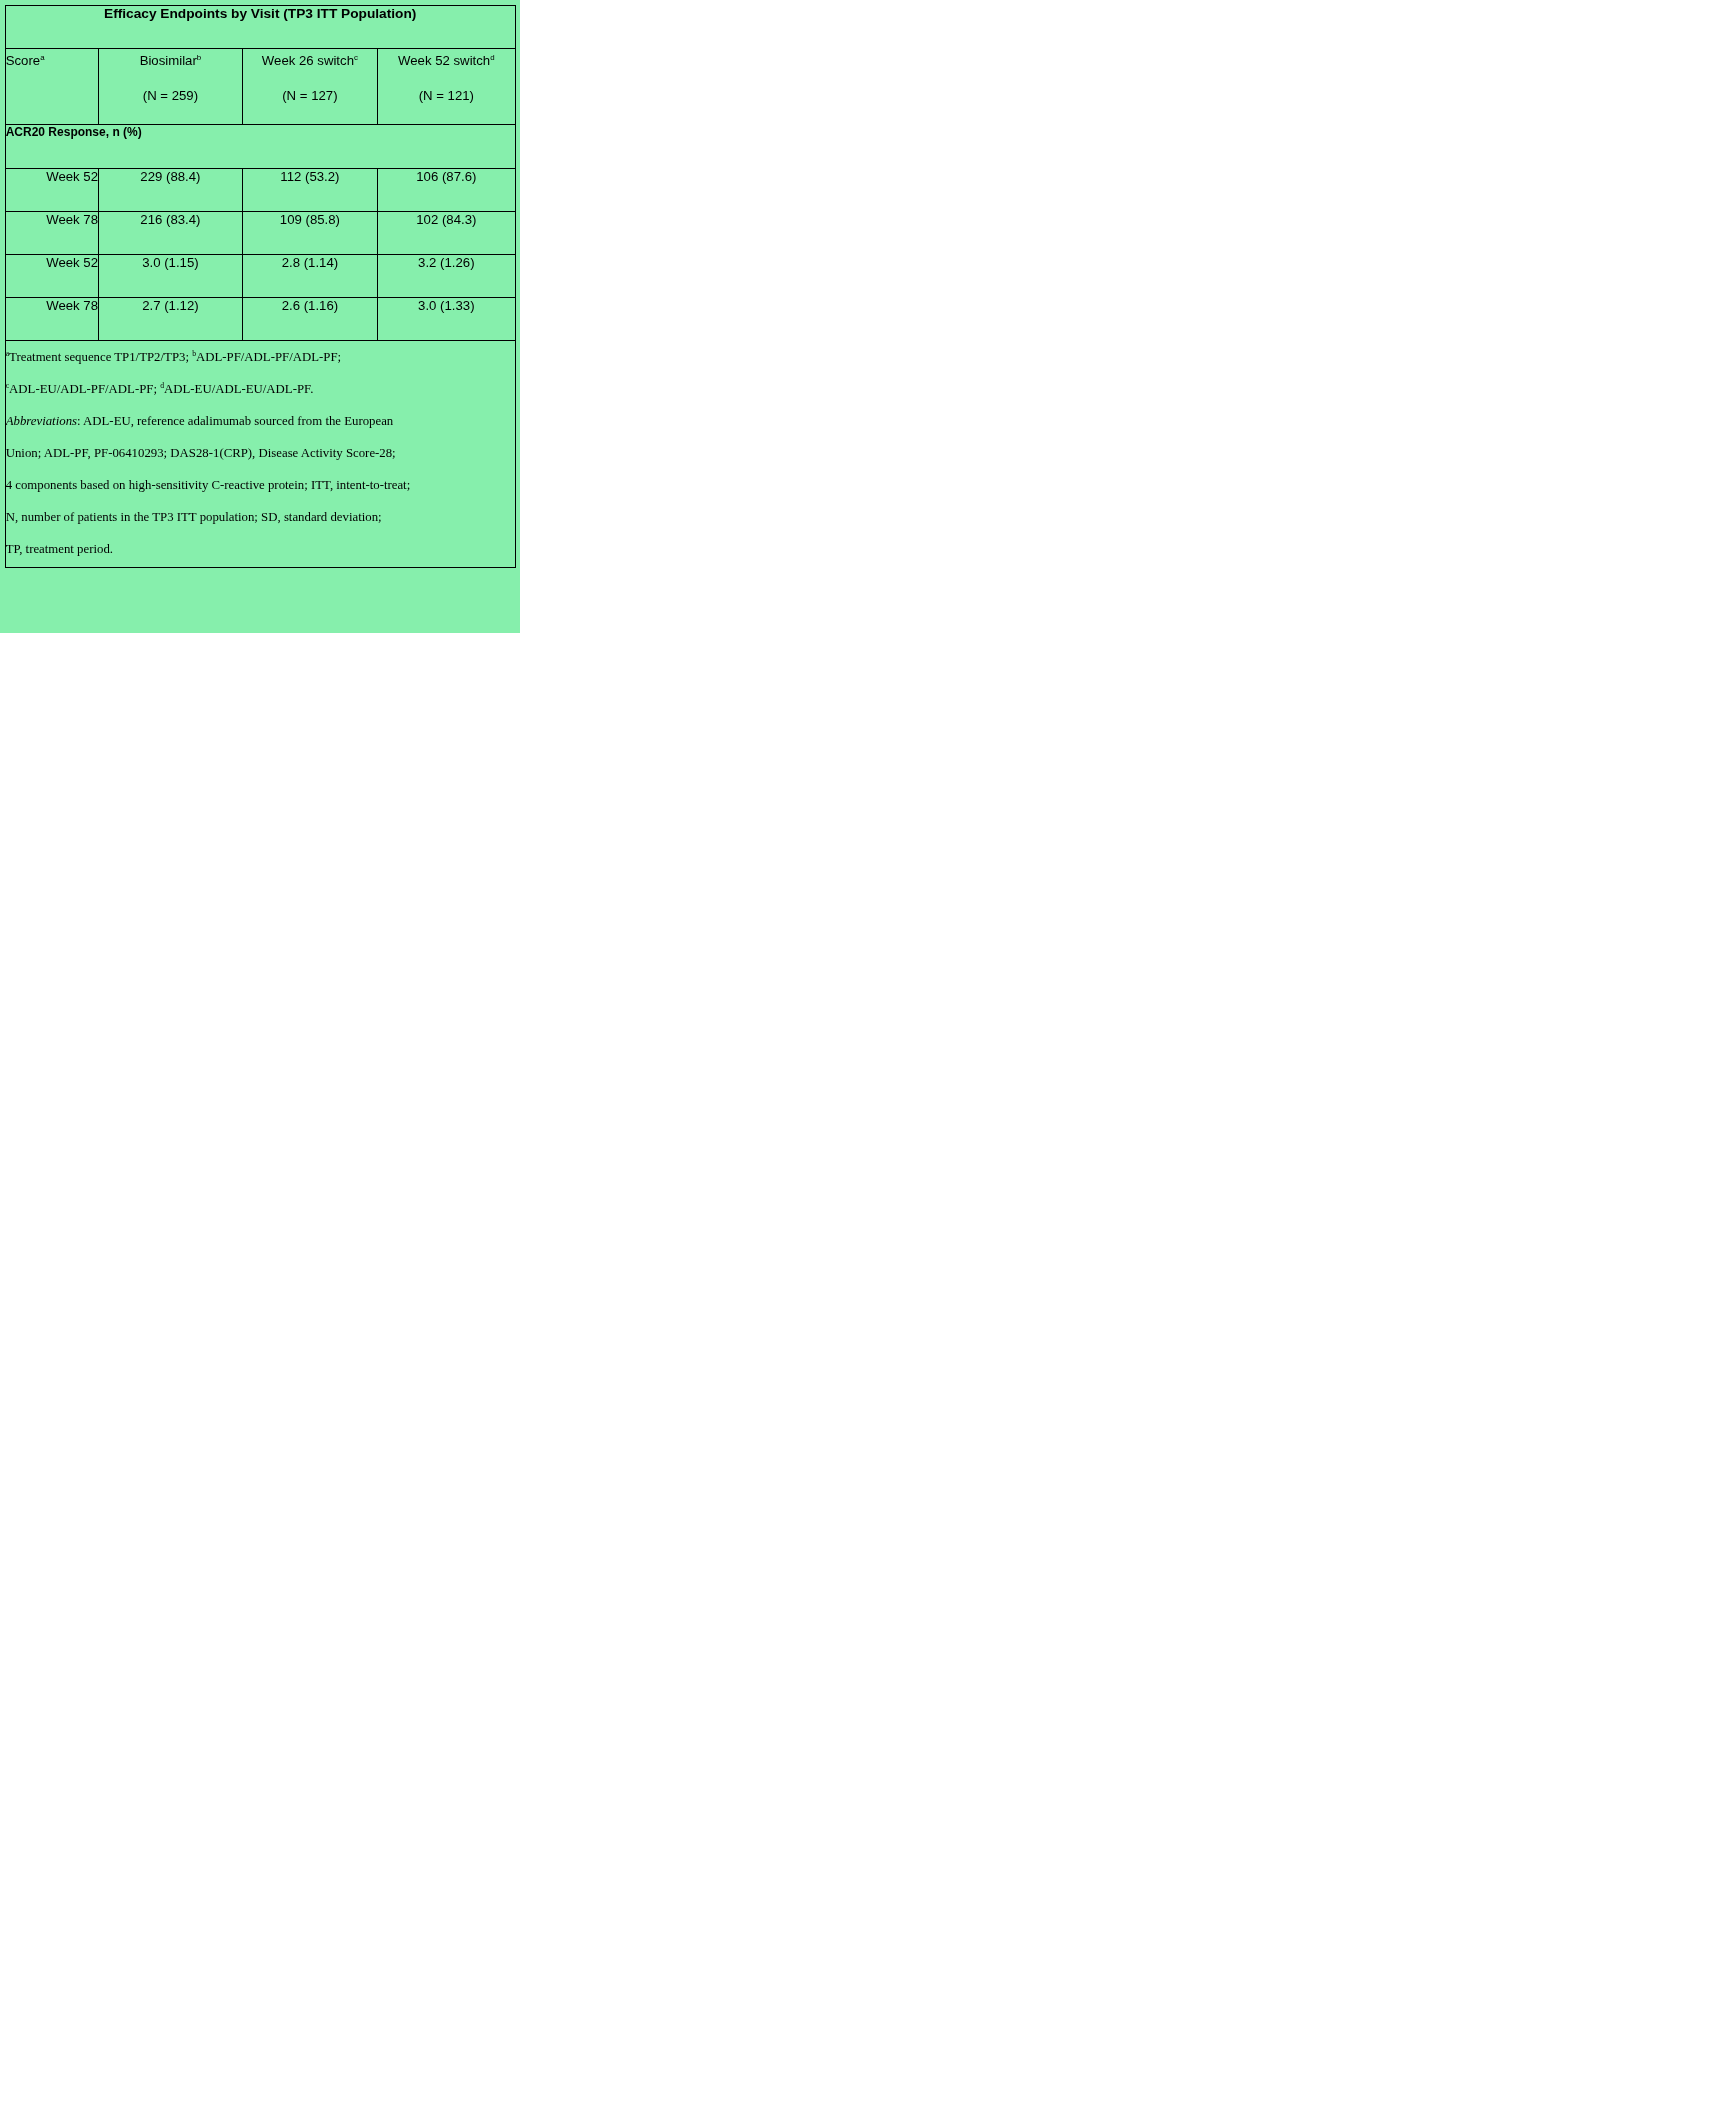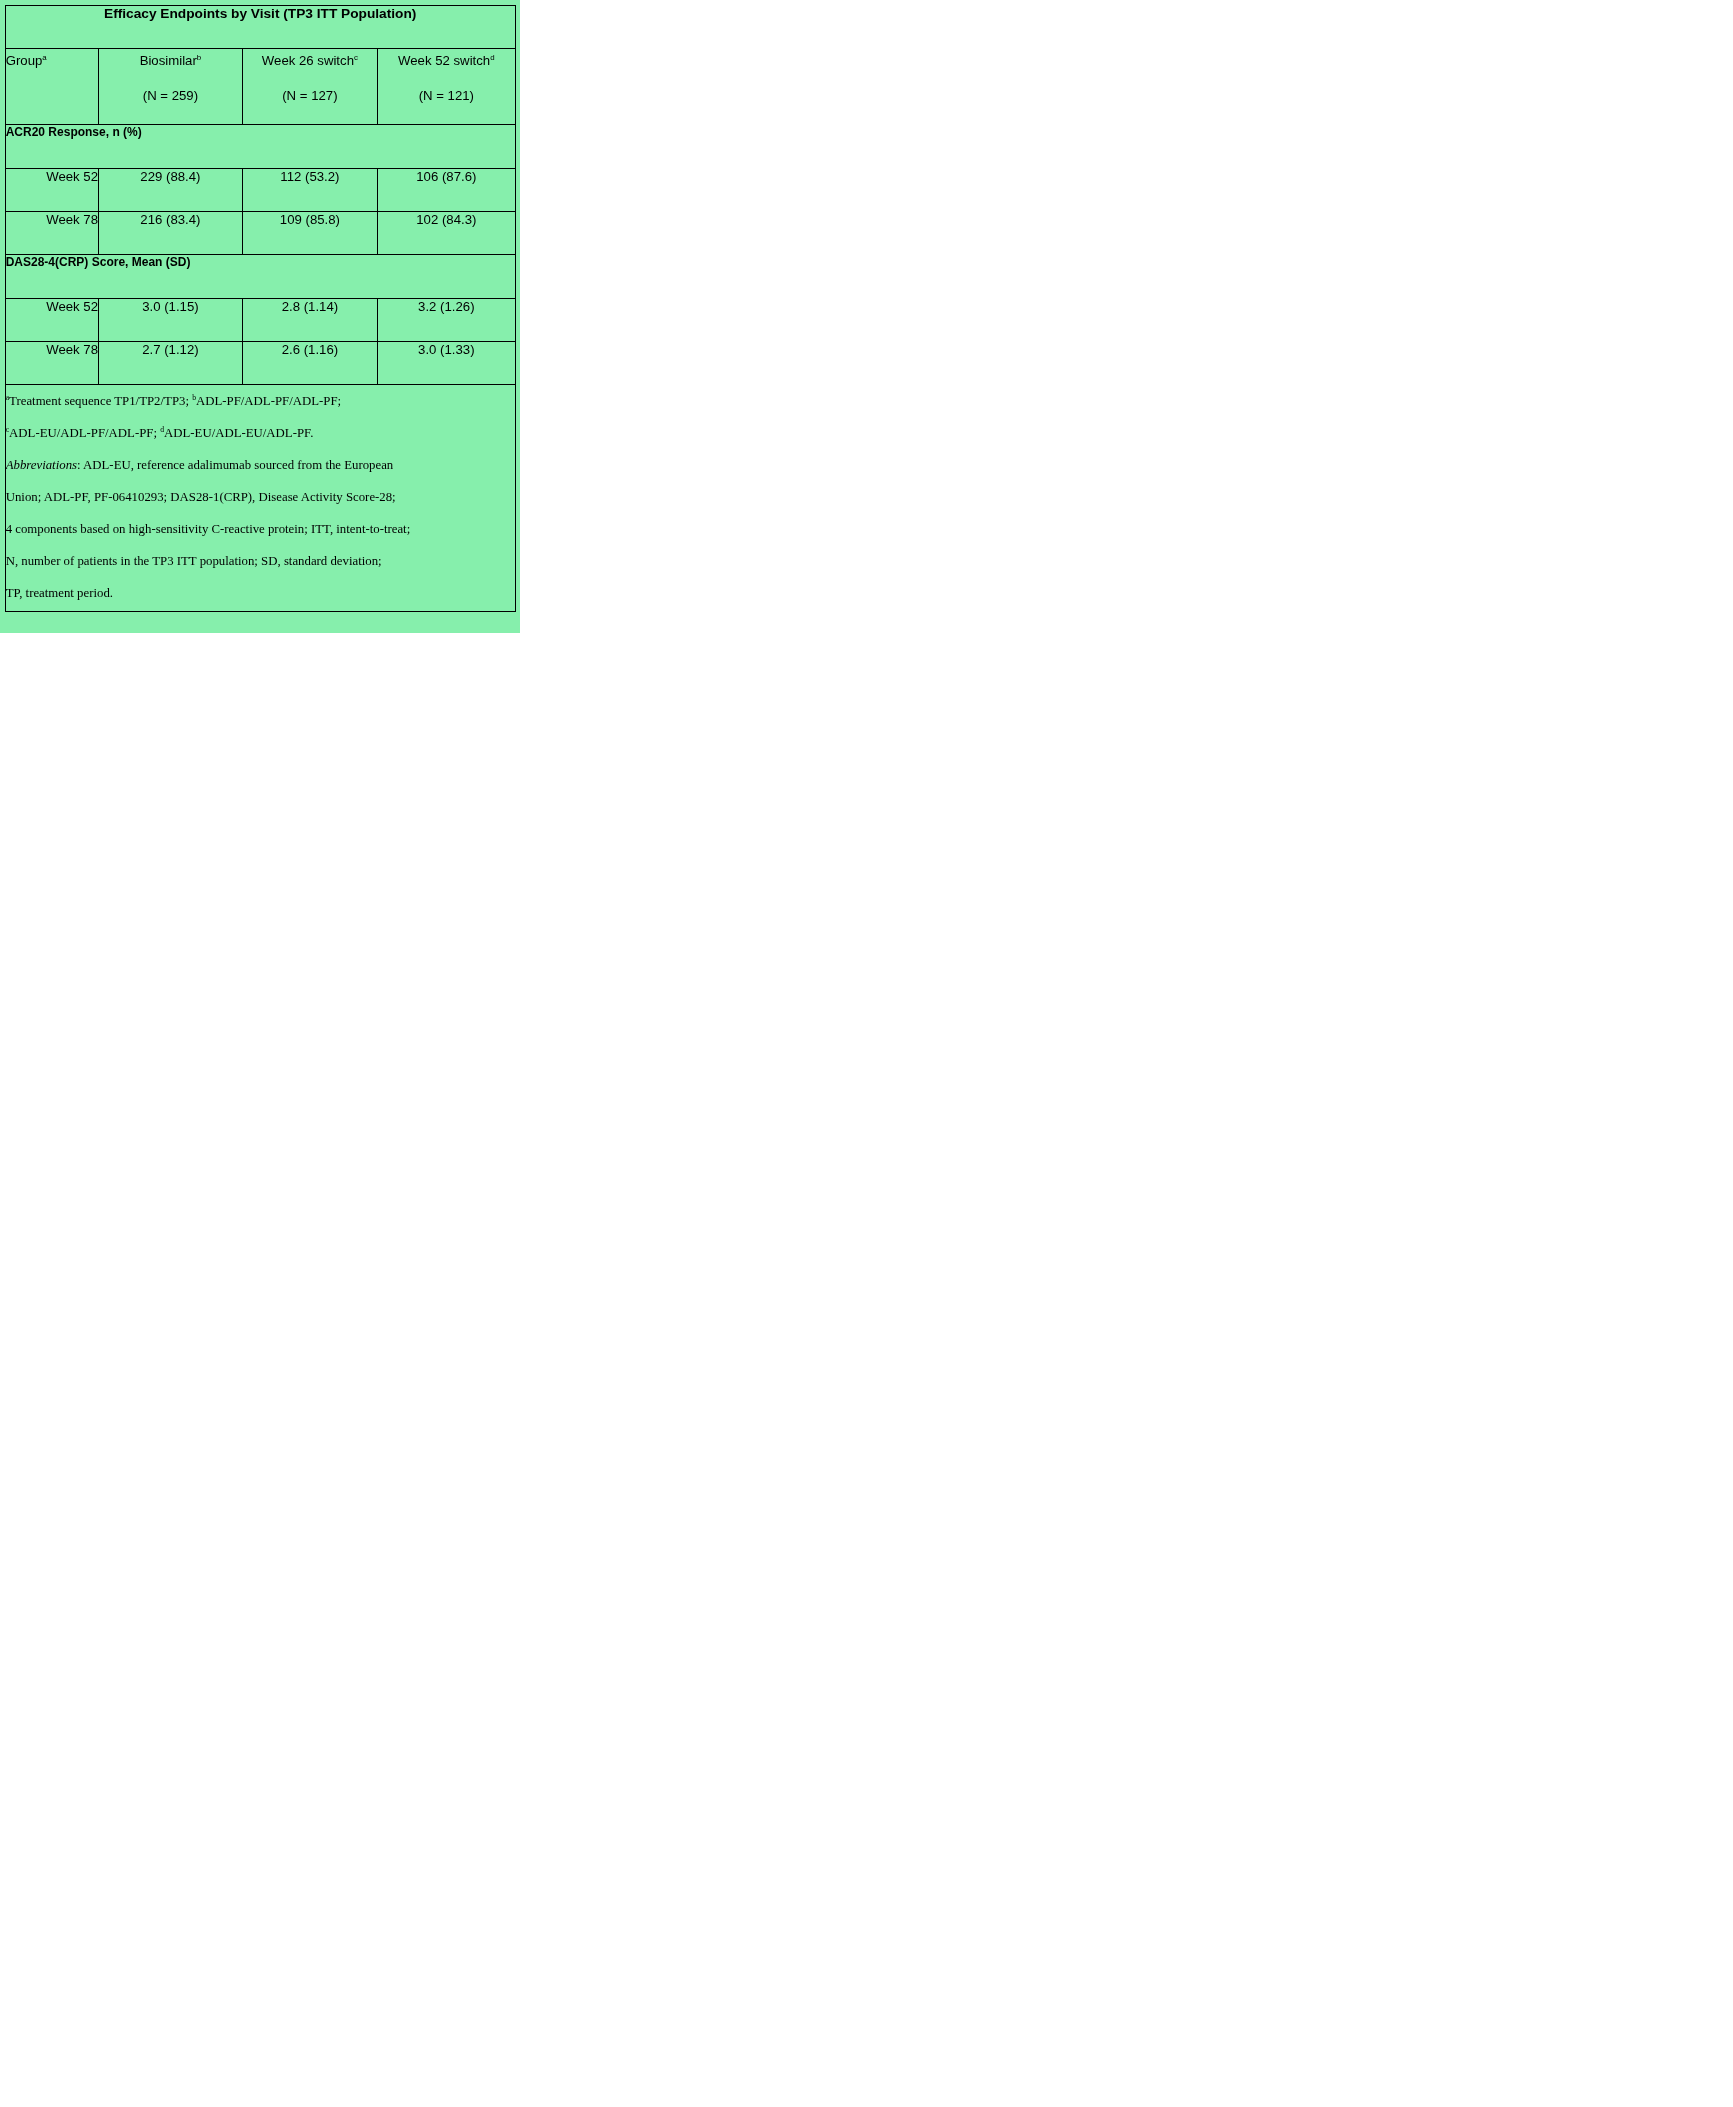--- a/index.html
+++ b/index.html
@@ -88,21 +88,21 @@
       <col style="width:27.0%">
     </colgroup>
 
     <tbody>
         <tr>
       <td colspan="4" class="title-cell">Efficacy Endpoints by Visit (TP3 ITT Population)</td>
     </tr>
 
     <tr class="r-head">
       <td class="left">
-        <div class="hline1"><span>Group</span><sup>a</sup></div>
+        <div class="hline1"><span>Score</span><sup>a</sup></div>
         <div class="hline2"></div>
       </td>
       <td class="ctr">
         <div class="hline1"><span>Biosimilar</span><sup>b</sup></div>
         <div class="hline2">(N = 259)</div>
       </td>
       <td class="ctr">
         <div class="hline1"><span>Week 26 switch</span><sup>c</sup></div>
         <div class="hline2">(N = 127)</div>
       </td>
@@ -123,23 +123,20 @@
       <td class="val">106 (87.6)</td>
     </tr>
 
     <tr>
       <td class="lbl">Week 78</td>
       <td class="val">216 (83.4)</td>
       <td class="val">109 (85.8)</td>
       <td class="val">102 (84.3)</td>
     </tr>
 
-    <tr>
-      <td colspan="4" class="sec">DAS28-4(CRP) Score, Mean (SD)</td>
-    </tr>
 
     <tr>
       <td class="lbl">Week 52</td>
       <td class="val">3.0 (1.15)</td>
       <td class="val">2.8 (1.14)</td>
       <td class="val">3.2 (1.26)</td>
     </tr>
 
     <tr>
       <td class="lbl">Week 78</td>

